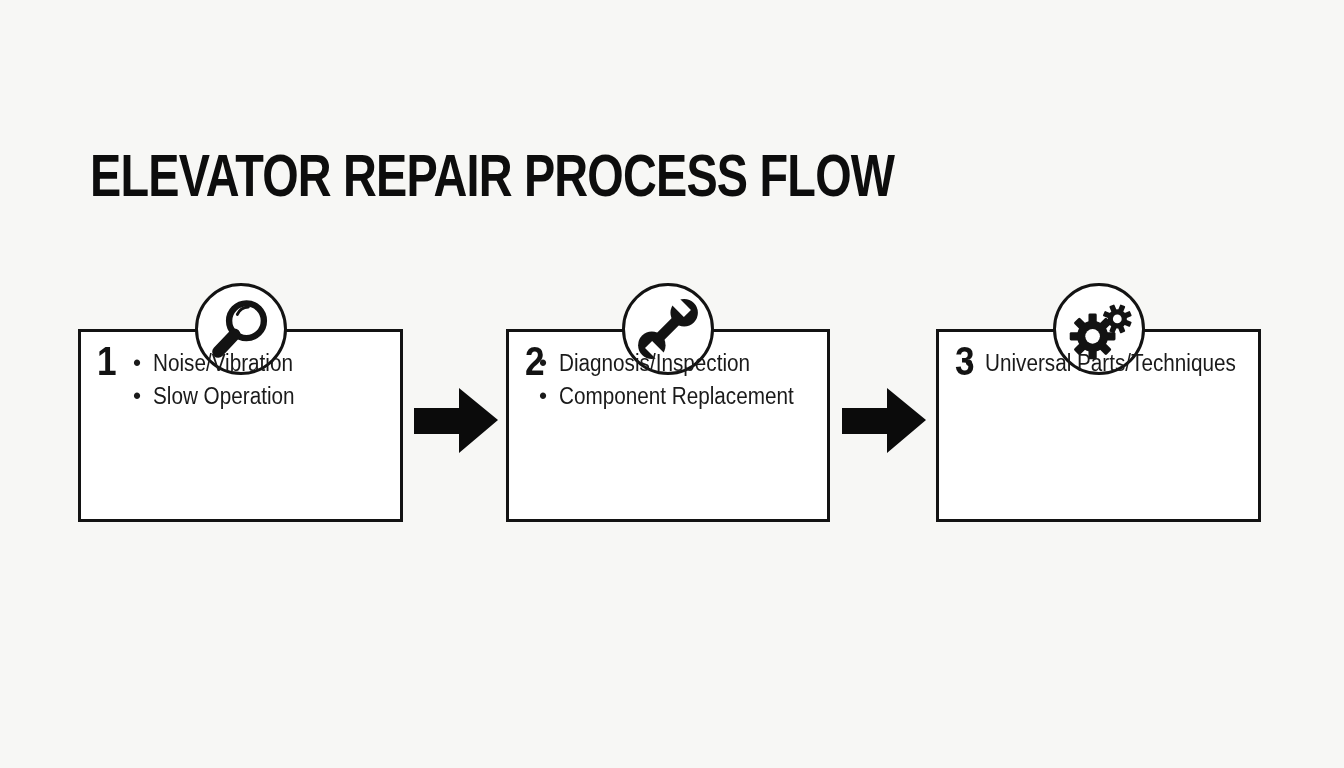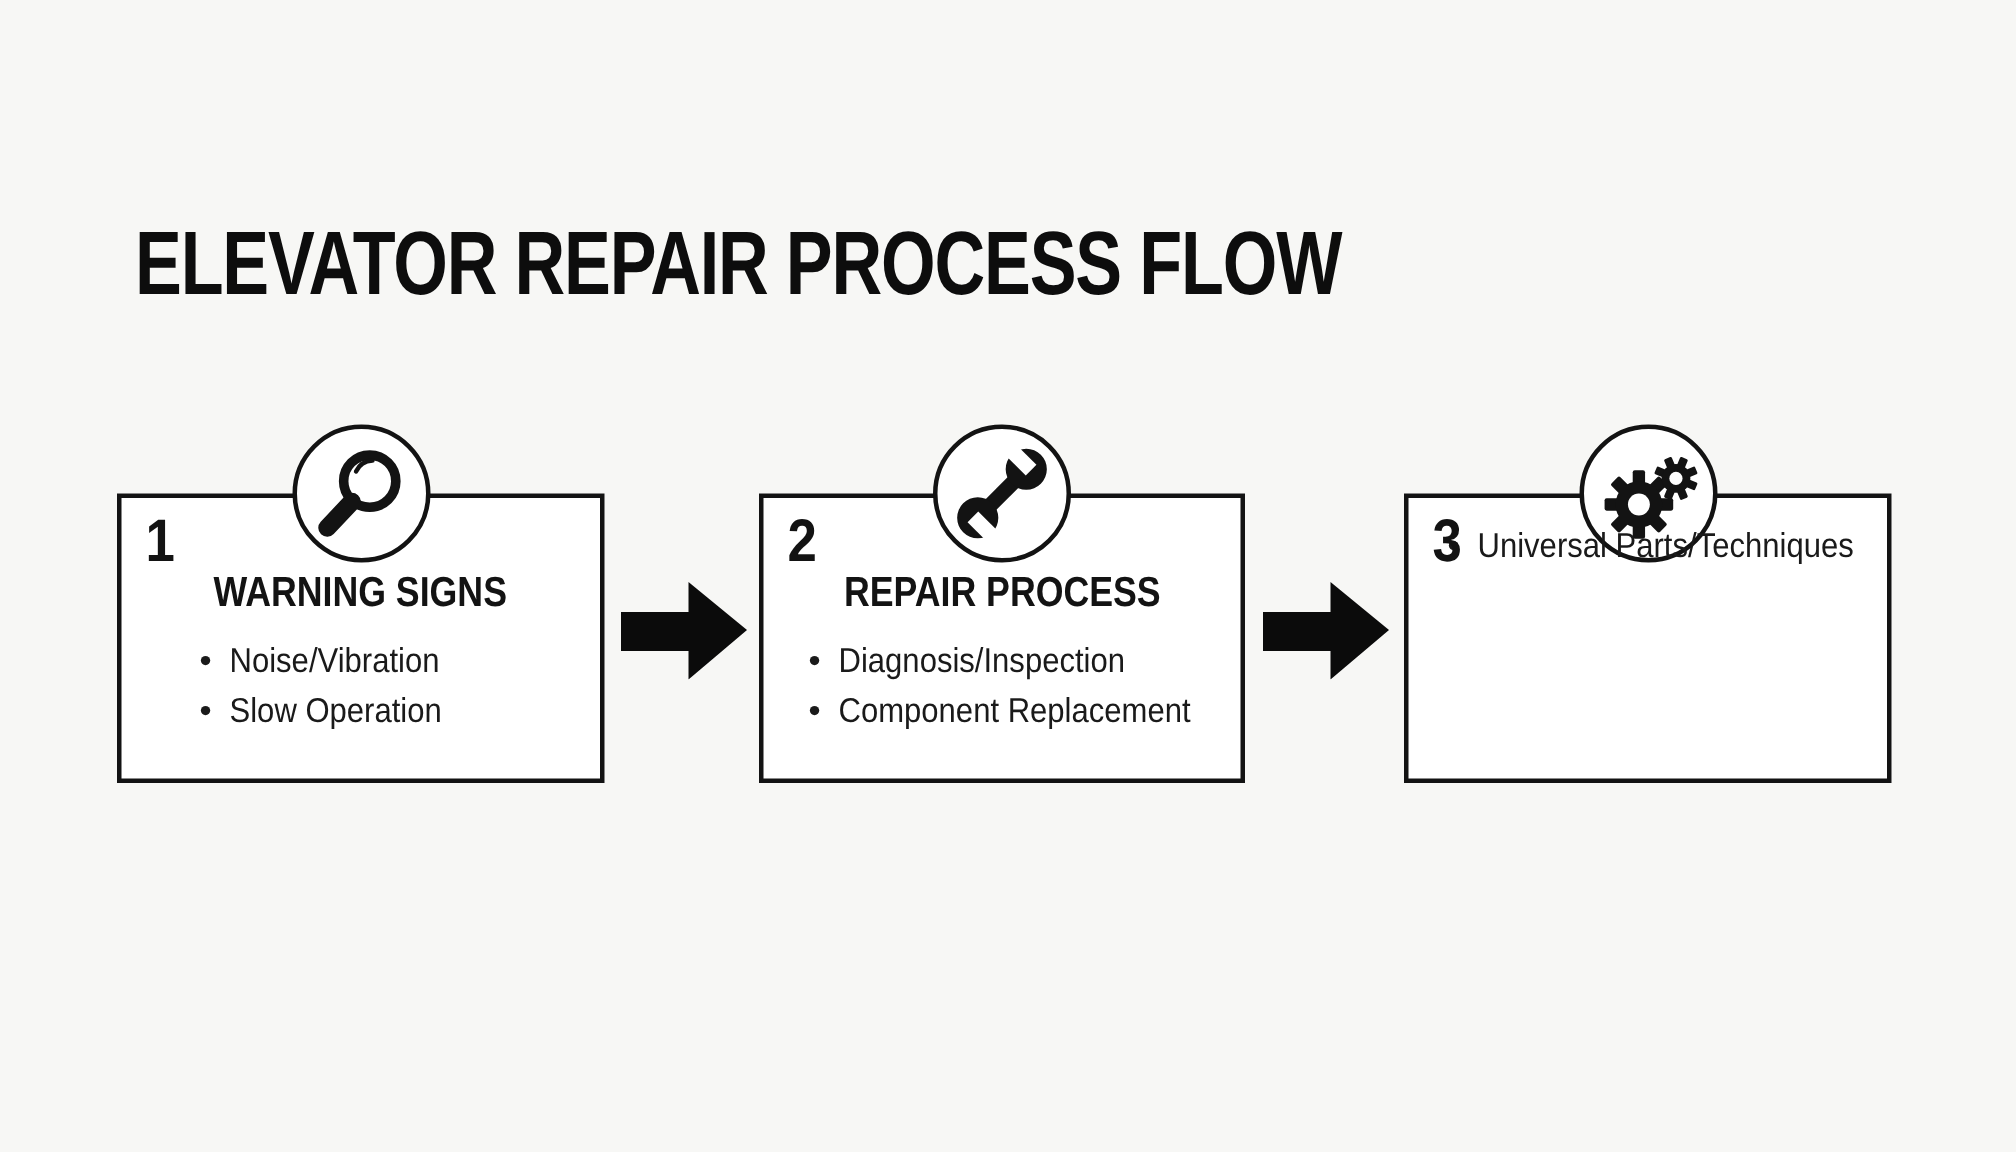--- a/index.html
+++ b/index.html
@@ -45,23 +45,20 @@
 
   <section class="step" style="left:78px;width:325px;">
     <div class="badge">
       <svg viewBox="0 0 94 94" aria-hidden="true">
         <circle cx="53" cy="38" r="19" fill="none" stroke="#131313" stroke-width="7"></circle>
         <path d="M43 31 Q46.5 23.5 55 23" fill="none" stroke="#131313" stroke-width="3.2" stroke-linecap="round"></path>
         <line x1="40" y1="53" x2="22" y2="72" stroke="#131313" stroke-width="13" stroke-linecap="round"></line>
       </svg>
     </div>
     <div class="num">1</div>
-    <div class="step-title">
-      <span class="cond">WARNING SIGNS</span>
-    </div>
     <ul class="bullets" style="padding-left:52px;">
       <li>
         <span class="dot">•</span>
         <span class="bl">Noise/Vibration</span>
       </li>
       <li>
         <span class="dot">•</span>
         <span class="bl">Slow Operation</span>
       </li>
     </ul>
@@ -77,23 +74,20 @@
         <g transform="rotate(-45 47 47)">
           <rect x="24" y="41.5" width="46" height="11" fill="#131313"></rect>
           <circle cx="22" cy="47" r="15" fill="#131313"></circle>
           <circle cx="72" cy="47" r="15" fill="#131313"></circle>
           <rect x="14.5" y="44" width="11" height="22" fill="#ffffff"></rect>
           <rect x="68.5" y="28" width="11" height="22" fill="#ffffff"></rect>
         </g>
       </svg>
     </div>
     <div class="num">2</div>
-    <div class="step-title">
-      <span class="cond">REPAIR PROCESS</span>
-    </div>
     <ul class="bullets" style="padding-left:30px;">
       <li>
         <span class="dot">•</span>
         <span class="bl">Diagnosis/Inspection</span>
       </li>
       <li>
         <span class="dot">•</span>
         <span class="bl">Component Replacement</span>
       </li>
     </ul>

